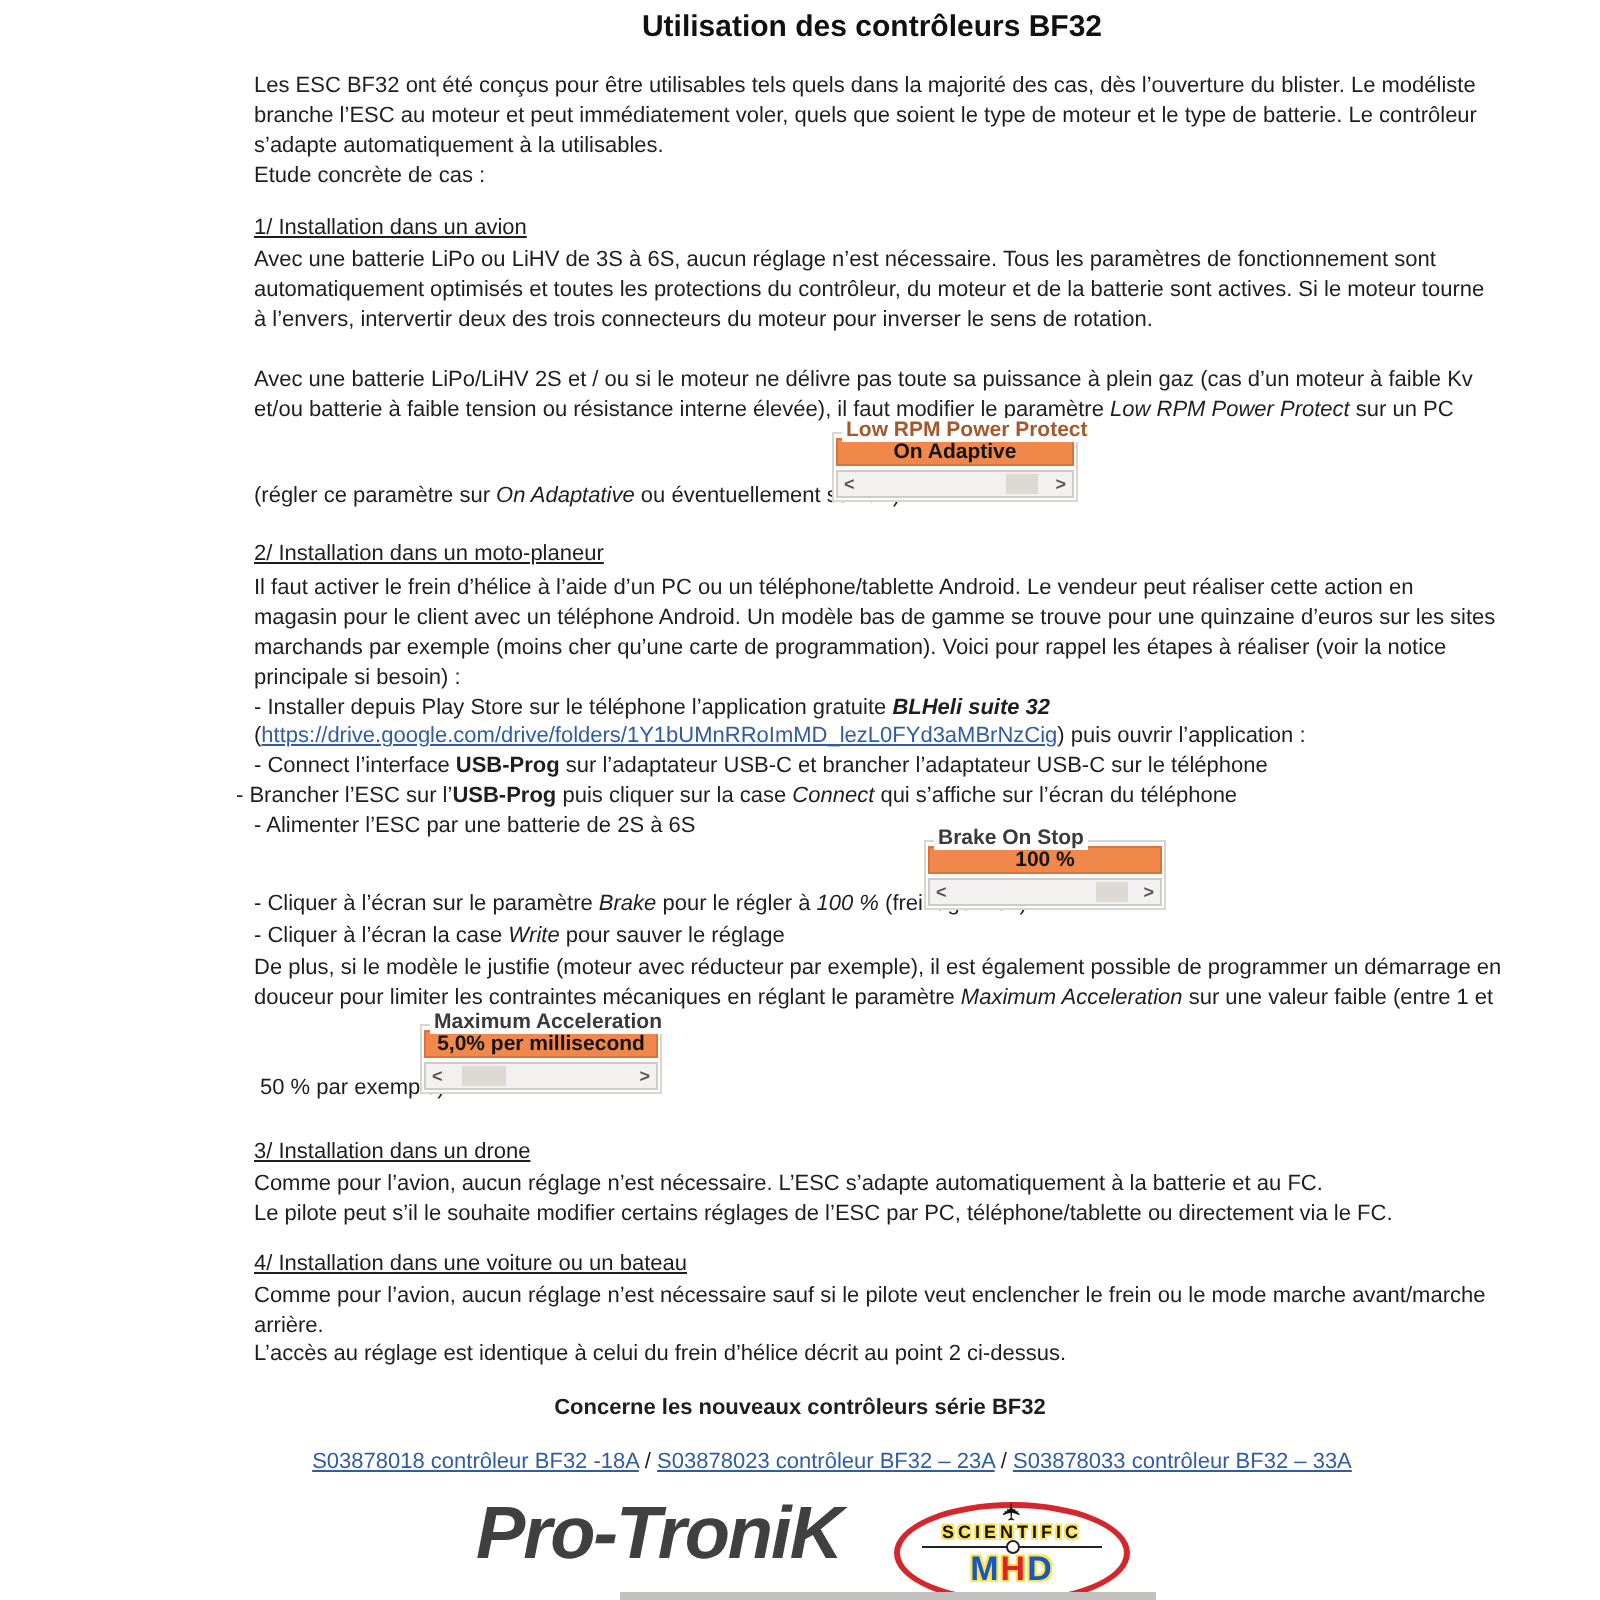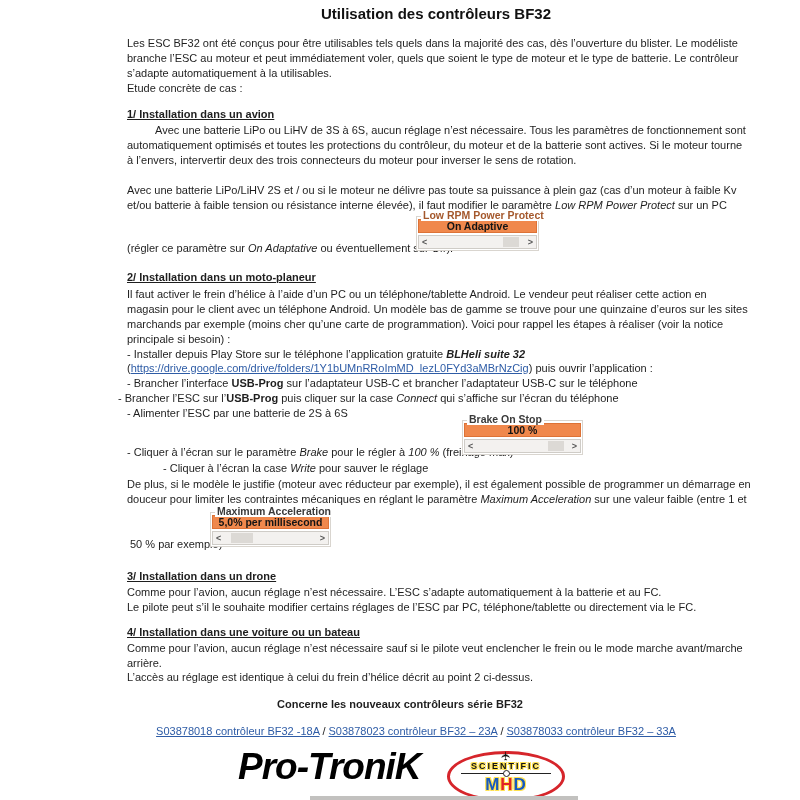--- a/index.html
+++ b/index.html
@@ -1,42 +1,42 @@
 <!DOCTYPE html>
 <html><head>
 <meta charset="utf-8">
 <style>
   html,body{margin:0;padding:0;background:#fff;}
   .page{position:relative;width:800px;height:800px;background:#ffffff;
         font-family:"Liberation Sans",sans-serif;overflow:hidden;color:#1e1e1e;}
   .title{position:absolute;top:5px;left:0;width:100%;text-align:center;
          font-size:15px;font-weight:bold;color:#111;margin-left:36px;}
   .line{position:absolute;font-size:11px;line-height:13px;white-space:nowrap;color:#1e1e1e;}
-  .line.h{font-weight:bold;text-decoration:underline;text-align:center;}
+  .line.h{font-weight:normal;text-decoration:underline;text-align:center;}
   .line.center{left:0;width:100%;text-align:center;}
   .i{font-style:italic}
   .b{font-weight:bold}
   .bi{font-weight:bold;font-style:italic}
   a.doclink{color:#2E5CA6;text-decoration:underline;cursor:pointer;}
 
   
   .widget{position:absolute;border:1px solid #d9d5cf;background:#fff;padding:2px 1px 1px;}
   .legend{position:absolute;top:-8px;left:4px;background:#fff;padding:0 2px;
           font-size:10.5px;font-weight:bold;white-space:nowrap;color:#3a3a3a;}
   .legend.accent{color:#A4582C;}
   .bar{height:12px;line-height:12px;text-align:center;font-size:10.5px;font-weight:bold;
        color:#141414;background:#F0884C;border:1px solid #DD7236;}
   .scroll{position:relative;height:12px;margin-top:2px;background:#f3f1ef;border:1px solid #cfccc7;}
   .arr{position:absolute;top:0;font-size:9px;line-height:12px;color:#555;font-weight:bold;}
   .arr.l{left:3px}.arr.r{right:3px}
   .thumb{position:absolute;top:1px;height:10px;width:16px;background:#dcd9d5;}
 
   
   .protronik{position:absolute;left:238px;top:746px;font-size:37px;font-weight:bold;
-             font-style:italic;color:#000000;letter-spacing:-1px;}
+             font-style:italic;color:#404040;letter-spacing:-1px;}
   .mhd{position:absolute;left:447px;top:751px;width:112px;height:45px;border:3px solid #D6252B;
        border-radius:50%;background:#fff;}
   .mhd-plane{position:absolute;top:-5px;left:50%;transform:translateX(-50%) rotate(-90deg);
              font-size:12px;color:#111;}
   .mhd-top{position:absolute;top:7px;left:0;width:100%;text-align:center;font-size:9px;
            font-weight:bold;letter-spacing:2px;color:#131313;
            text-shadow:1px 1px 0 #FFE14D,-1px -1px 0 #FFE14D,1px -1px 0 #FFE14D,-1px 1px 0 #FFE14D;}
   .mhd-line{position:absolute;top:19px;left:11px;right:11px;height:1px;background:#222;}
   .mhd-dot{position:absolute;top:16px;left:50%;width:5px;height:5px;margin-left:-3px;
            border:1px solid #222;border-radius:50%;background:#fff;}
@@ -53,38 +53,38 @@
 <div class="page">
 
   <div class="title">Utilisation des contrôleurs BF32</div>
 
   <div>
       <div class="line" style="left: 127px; top: 37px;"><span>Les ESC BF32 ont été conçus pour être utilisables tels quels dans la majorité des cas, dès l’ouverture du blister. Le modéliste</span></div>
       <div class="line" style="left: 127px; top: 52px;"><span>branche l’ESC au moteur et peut immédiatement voler, quels que soient le type de moteur et le type de batterie. Le contrôleur</span></div>
       <div class="line" style="left: 127px; top: 67px;"><span>s’adapte automatiquement à la utilisables.</span></div>
       <div class="line" style="left: 127px; top: 82px;"><span>Etude concrète de cas :</span></div>
       <div class="line h" style="left: 127px; top: 108px;"><span>1/ Installation dans un avion</span></div>
-      <div class="line" style="left: 127px; top: 124px; margin-left: 28px;"><span>Avec une batterie LiPo ou LiHV de 3S à 6S, aucun réglage n’est nécessaire. Tous les paramètres de fonctionnement sont</span></div>
+      <div class="line" style="left: 127px; top: 124px;"><span>Avec une batterie LiPo ou LiHV de 3S à 6S, aucun réglage n’est nécessaire. Tous les paramètres de fonctionnement sont</span></div>
       <div class="line" style="left: 127px; top: 139px;"><span>automatiquement optimisés et toutes les protections du contrôleur, du moteur et de la batterie sont actives. Si le moteur tourne</span></div>
       <div class="line" style="left: 127px; top: 154px;"><span>à l’envers, intervertir deux des trois connecteurs du moteur pour inverser le sens de rotation.</span></div>
       <div class="line" style="left: 127px; top: 184px;"><span>Avec une batterie LiPo/LiHV 2S et / ou si le moteur ne délivre pas toute sa puissance à plein gaz (cas d’un moteur à faible Kv</span></div>
       <div class="line" style="left: 127px; top: 199px;"><span>et/ou batterie à faible tension ou résistance interne élevée), il faut modifier le paramètre </span><span class="i">Low RPM Power Protect</span><span> sur un PC</span></div>
       <div class="line" style="left: 127px; top: 242px;"><span>(régler ce paramètre sur </span><span class="i">On Adaptative</span><span> ou éventuellement sur </span><span class="i">Off</span><span>).</span></div>
       <div class="line h" style="left: 127px; top: 271px;"><span>2/ Installation dans un moto-planeur</span></div>
       <div class="line" style="left: 127px; top: 288px;"><span>Il faut activer le frein d’hélice à l’aide d’un PC ou un téléphone/tablette Android. Le vendeur peut réaliser cette action en</span></div>
       <div class="line" style="left: 127px; top: 303px;"><span>magasin pour le client avec un téléphone Android. Un modèle bas de gamme se trouve pour une quinzaine d’euros sur les sites</span></div>
       <div class="line" style="left: 127px; top: 318px;"><span>marchands par exemple (moins cher qu’une carte de programmation). Voici pour rappel les étapes à réaliser (voir la notice</span></div>
       <div class="line" style="left: 127px; top: 333px;"><span>principale si besoin) :</span></div>
       <div class="line" style="left: 127px; top: 348px;"><span>- Installer depuis Play Store sur le téléphone l’application gratuite </span><span class="bi">BLHeli suite 32</span></div>
       <div class="line" style="left: 127px; top: 362px;"><span>(</span><a class="doclink" href="#">https://drive.google.com/drive/folders/1Y1bUMnRRoImMD_lezL0FYd3aMBrNzCig</a><span>) puis ouvrir l’application :</span></div>
-      <div class="line" style="left: 127px; top: 377px;"><span>- Brancher l’interface </span><span class="b">USB-Prog</span><span> sur l’adaptateur USB-C et brancher l’adaptateur USB-C sur le téléphone</span></div>
+      <div class="line" style="left: 127px; top: 377px;"><span>- Connect l’interface </span><span class="b">USB-Prog</span><span> sur l’adaptateur USB-C et brancher l’adaptateur USB-C sur le téléphone</span></div>
       <div class="line" style="left: 118px; top: 392px;"><span>- Brancher l’ESC sur l’</span><span class="b">USB-Prog</span><span> puis cliquer sur la case </span><span class="i">Connect</span><span> qui s’affiche sur l’écran du téléphone</span></div>
       <div class="line" style="left: 127px; top: 407px;"><span>- Alimenter l’ESC par une batterie de 2S à 6S</span></div>
       <div class="line" style="left: 127px; top: 446px;"><span>- Cliquer à l’écran sur le paramètre </span><span class="i">Brake</span><span> pour le régler à </span><span class="i">100 %</span><span> (freinage max)</span></div>
-      <div class="line" style="left: 127px; top: 462px; margin-left: 36px;"><span>- Cliquer à l’écran la case </span><span class="i">Write</span><span> pour sauver le réglage</span></div>
+      <div class="line" style="left: 127px; top: 462px;"><span>- Cliquer à l’écran la case </span><span class="i">Write</span><span> pour sauver le réglage</span></div>
       <div class="line" style="left: 127px; top: 478px;"><span>De plus, si le modèle le justifie (moteur avec réducteur par exemple), il est également possible de programmer un démarrage en</span></div>
       <div class="line" style="left: 127px; top: 493px;"><span>douceur pour limiter les contraintes mécaniques en réglant le paramètre </span><span class="i">Maximum Acceleration</span><span> sur une valeur faible (entre 1 et</span></div>
       <div class="line" style="left: 130px; top: 538px;"><span>50 % par exemple)</span></div>
       <div class="line h" style="left: 127px; top: 570px;"><span>3/ Installation dans un drone</span></div>
       <div class="line" style="left: 127px; top: 586px;"><span>Comme pour l’avion, aucun réglage n’est nécessaire. L’ESC s’adapte automatiquement à la batterie et au FC.</span></div>
       <div class="line" style="left: 127px; top: 601px;"><span>Le pilote peut s’il le souhaite modifier certains réglages de l’ESC par PC, téléphone/tablette ou directement via le FC.</span></div>
       <div class="line h" style="left: 127px; top: 626px;"><span>4/ Installation dans une voiture ou un bateau</span></div>
       <div class="line" style="left: 127px; top: 642px;"><span>Comme pour l’avion, aucun réglage n’est nécessaire sauf si le pilote veut enclencher le frein ou le mode marche avant/marche</span></div>
       <div class="line" style="left: 127px; top: 657px;"><span>arrière.</span></div>
       <div class="line" style="left: 127px; top: 671px;"><span>L’accès au réglage est identique à celui du frein d’hélice décrit au point 2 ci-dessus.</span></div>

